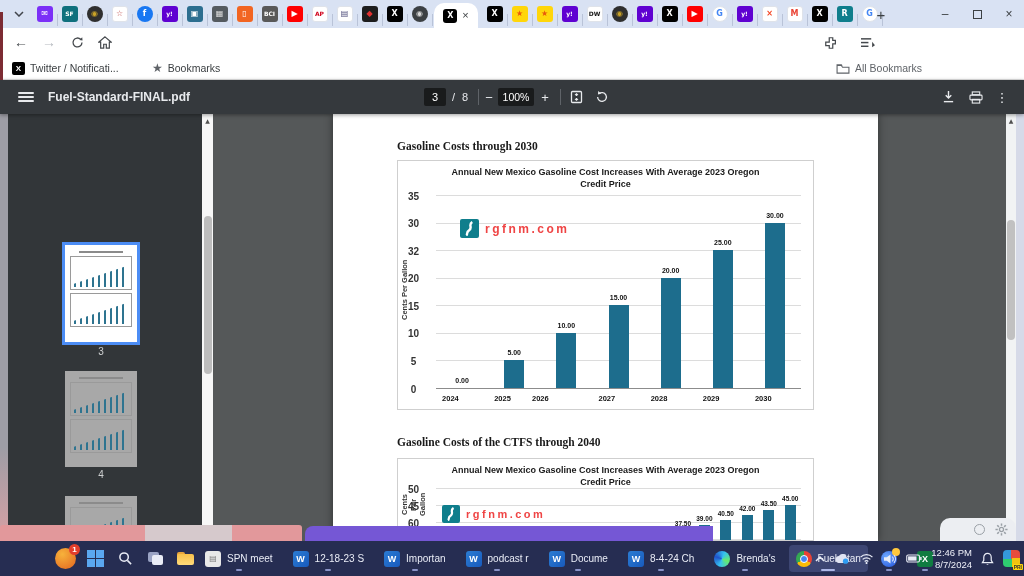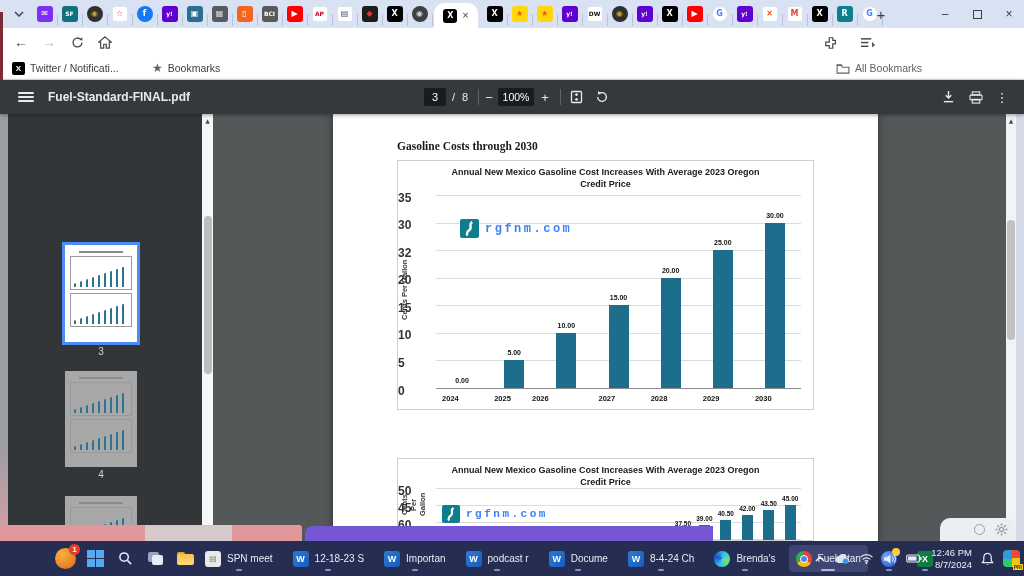--- a/index.html
+++ b/index.html
@@ -78,27 +78,27 @@
   
   .page{position:absolute;left:333px;top:0;width:545px;height:427px;background:#fff;box-shadow:0 0 8px rgba(0,0,0,.45);}
   .heading{position:absolute;left:64px;font-family:"Liberation Serif","DejaVu Serif",serif;font-weight:700;
            font-size:11.5px;color:#1a1a1a;}
   .chart-box{position:absolute;left:64px;width:417px;border:1px solid #cfcfcf;background:#fff;overflow:hidden;}
   .ctitle{position:absolute;top:6px;left:40px;right:40px;text-align:center;font-size:9px;font-weight:700;color:#1a1a1a;line-height:1.3;}
   .cylabel{position:absolute;left:2px;top:30px;bottom:20px;width:11px;writing-mode:vertical-rl;transform:rotate(180deg);
            text-align:center;font-size:7.5px;font-weight:700;color:#333;}
   .grid{position:absolute;height:1px;background:#dcdcdc;}
   .grid.base{background:#8c8c8c;}
-  .ytick{position:absolute;left:0;text-align:left;font-size:12px;font-weight:700;color:#333;}
+  .ytick{position:absolute;left:0;text-align:center;font-size:10px;font-weight:700;color:#333;}
   .bar{position:absolute;}
   .blab{position:absolute;width:40px;text-align:center;font-weight:700;color:#111;}
   .xlab{position:absolute;width:40px;text-align:left;font-size:7.5px;font-weight:700;color:#111;}
   .logo{position:absolute;display:flex;align-items:center;gap:6px;z-index:3;}
   .logo-sq{width:19px;height:19px;border-radius:2px;background:#0f7e8c;display:flex;align-items:center;justify-content:center;}
-  .logo-txt{font-family:Liberation Mono, monospace;font-weight:700;font-size:12px;letter-spacing:2.5px;color:#3b82f6;}
+  .logo-txt{font-family:Liberation Sans, sans-serif;font-weight:700;font-size:12px;letter-spacing:2.5px;color:#ef4444;}
 
   
   .ov-pink{position:absolute;left:0;top:525px;width:302px;height:16px;z-index:50;border-radius:3px 3px 0 0;
            background:linear-gradient(90deg,#e2989b 0 145px,#d6c9cc 145px 232px,#e2989b 232px);}
   .ov-purple{position:absolute;left:305px;top:526px;width:408px;height:15px;background:#7557d5;border-radius:8px 0 0 0;z-index:50;}
   .corner-widget{position:absolute;left:940px;top:518px;width:76px;height:23px;background:#eceef2;border-radius:10px 10px 0 0;
                  z-index:50;display:flex;align-items:center;justify-content:flex-end;gap:10px;padding-right:8px;}
   .ring{width:11px;height:11px;border:1.5px solid #9aa0a6;border-radius:50%;}
 
   
@@ -457,20 +457,21 @@
           <div class="blab" style="left: 252.643px; top: 105.714px; font-size: 7px;">20.00</div>
           <div class="xlab" style="left: 252.643px; top: 233px;">2028</div>
           <div class="bar" style="left: 314.786px; width: 20px; top: 89.1429px; height: 137.857px; background: rgb(29, 109, 141);"></div>
           <div class="blab" style="left: 304.786px; top: 78.1429px; font-size: 7px;">25.00</div>
           <div class="xlab" style="left: 304.786px; top: 233px;">2029</div>
           <div class="bar" style="left: 366.929px; width: 20px; top: 61.5714px; height: 165.429px; background: rgb(29, 109, 141);"></div>
           <div class="blab" style="left: 356.929px; top: 50.5714px; font-size: 7px;">30.00</div>
           <div class="xlab" style="left: 356.929px; top: 233px;">2030</div>
         </div>
 
+      <div class="heading" style="top:322px">Gasoline Costs of the CTFS through 2040</div>
 
       <div class="chart-box" style="top:344px;height:83px" id="chart2">
         <div class="logo" style="left:44px;top:46px">
           <span class="logo-sq" style="width:18px;height:18px">
             <svg width="12" height="14" viewBox="0 0 14 16">
                 <path d="M10 1 C5 4 11 7 6.5 10 C3 12 5.5 14 3.5 15.5" fill="none" stroke="#fff" stroke-width="2.6"></path>
               </svg>
           </span>
           <span class="logo-txt" style="font-size:11px">rgfnm.com</span>
         </div>

